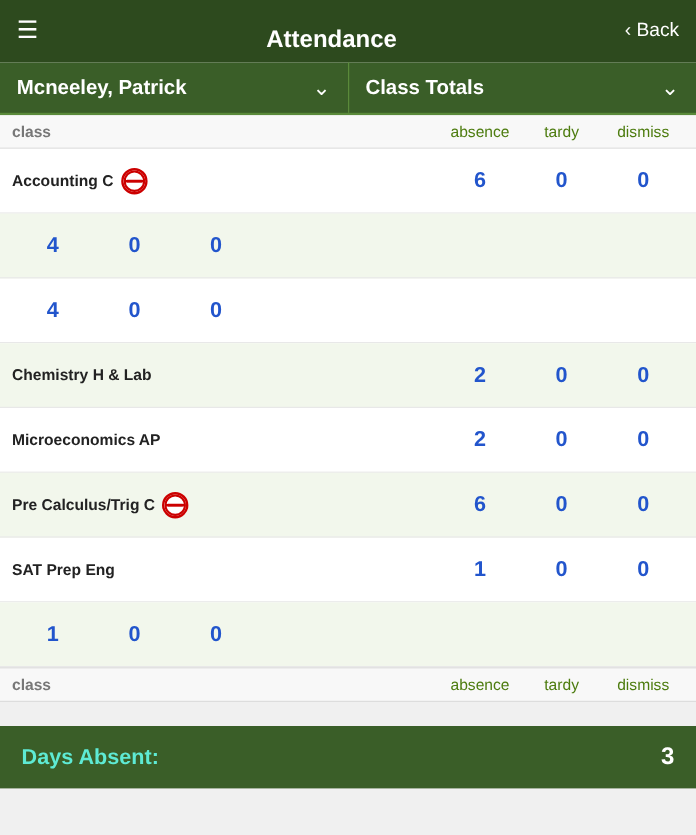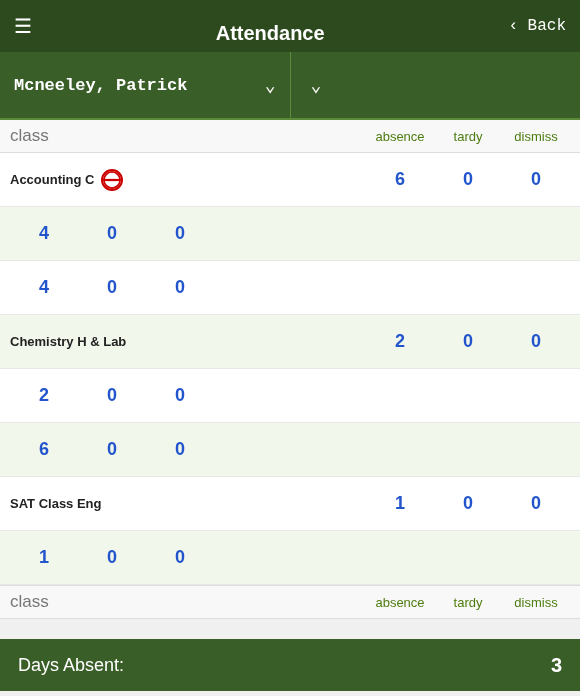--- a/index.html
+++ b/index.html
@@ -31,31 +31,29 @@
       font-weight: bold;
       text-align: center;
       flex: 1;
       margin-top: 14px;
     }
     .header-back {
       color: white;
       font-size: 16px;
       cursor: pointer;
       white-space: nowrap;
-      font-family: Liberation Mono, monospace;
     }
 
     
     .dropdowns-row {
       background: #3a5e28;
       display: flex;
       align-items: stretch;
-      height: 68px;
+      height: 44px;
       border-bottom: 2px solid #5a8a3a;
-      font-family: Liberation Mono, monospace;
     }
     .dropdown-left, .dropdown-right {
       display: flex;
       align-items: center;
       padding: 0 14px;
       cursor: pointer;
       flex: 1;
     }
     .dropdown-left {
       border-right: 1px solid #5a8a3a;
@@ -75,22 +73,23 @@
     
     .col-headers {
       background: #f8f8f8;
       display: flex;
       align-items: center;
       padding: 6px 10px;
       border-bottom: 1px solid #ddd;
     }
     .col-class {
       flex: 1;
-      font-size: 17px;
+      font-size: 13px;
       color: #777;
+      font-weight: bold;
     }
     .col-absence, .col-tardy, .col-dismiss {
       width: 68px;
       text-align: center;
       font-size: 13px;
       color: #4d7c0f;
     }
 
     
     .table-body {
@@ -168,23 +167,23 @@
     .footer {
       background: #3a5e28;
       display: flex;
       align-items: center;
       justify-content: space-between;
       padding: 0 18px;
       height: 52px;
       margin-top: auto;
     }
     .footer-label {
-      color: #ffffff;
+      color: #5eead4;
       font-size: 18px;
-      font-weight: normal;
+      font-weight: bold;
     }
     .footer-value {
       color: white;
       font-size: 20px;
       font-weight: bold;
     }
 
     .spacer {
       background: #f0f0f0;
       height: 20px;
@@ -198,20 +197,21 @@
   <span class="header-title">Attendance</span>
   <span class="header-back">‹ Back</span>
 </div>
 
 <div class="dropdowns-row">
   <div class="dropdown-left">
     <span class="dropdown-label">Mcneeley, Patrick</span>
     <span class="dropdown-arrow">⌄</span>
   </div>
   <div class="dropdown-right">
+    <span class="dropdown-label">Class Totals</span>
     <span class="dropdown-arrow">⌄</span>
   </div>
 </div>
 
 <div class="col-headers">
   <span class="col-class">class</span>
   <span class="col-absence">absence</span>
   <span class="col-tardy">tardy</span>
   <span class="col-dismiss">dismiss</span>
 </div>
@@ -243,32 +243,44 @@
     </div>
     <div class="table-row">
       <div class="row-class">
         <span class="row-class-name">Chemistry H &amp; Lab</span>
       </div>
       <span class="row-absence">2</span>
       <span class="row-tardy">0</span>
       <span class="row-dismiss">0</span>
     </div>
     <div class="table-row">
+      <div class="row-class">
+        <span class="row-class-name">Microeconomics AP</span>
+      </div>
       <span class="row-absence">2</span>
       <span class="row-tardy">0</span>
       <span class="row-dismiss">0</span>
     </div>
     <div class="table-row">
+      <div class="row-class">
+        <span class="row-class-name">Pre Calculus/Trig C</span>
+        <span class="no-entry-icon" style="width: 22px; height: 22px; display: inline-flex;">
+          <svg width="20" height="20" viewBox="0 0 20 20">
+            <circle cx="10" cy="10" r="9" fill="white" stroke="#cc0000" stroke-width="2"></circle>
+            <line x1="3" y1="10" x2="17" y2="10" stroke="#cc0000" stroke-width="2.5"></line>
+          </svg>
+        </span>
+      </div>
       <span class="row-absence">6</span>
       <span class="row-tardy">0</span>
       <span class="row-dismiss">0</span>
     </div>
     <div class="table-row">
       <div class="row-class">
-        <span class="row-class-name">SAT Class Eng</span>
+        <span class="row-class-name">SAT Prep Eng</span>
       </div>
       <span class="row-absence">1</span>
       <span class="row-tardy">0</span>
       <span class="row-dismiss">0</span>
     </div>
     <div class="table-row">
       <span class="row-absence">1</span>
       <span class="row-tardy">0</span>
       <span class="row-dismiss">0</span>
     </div>

